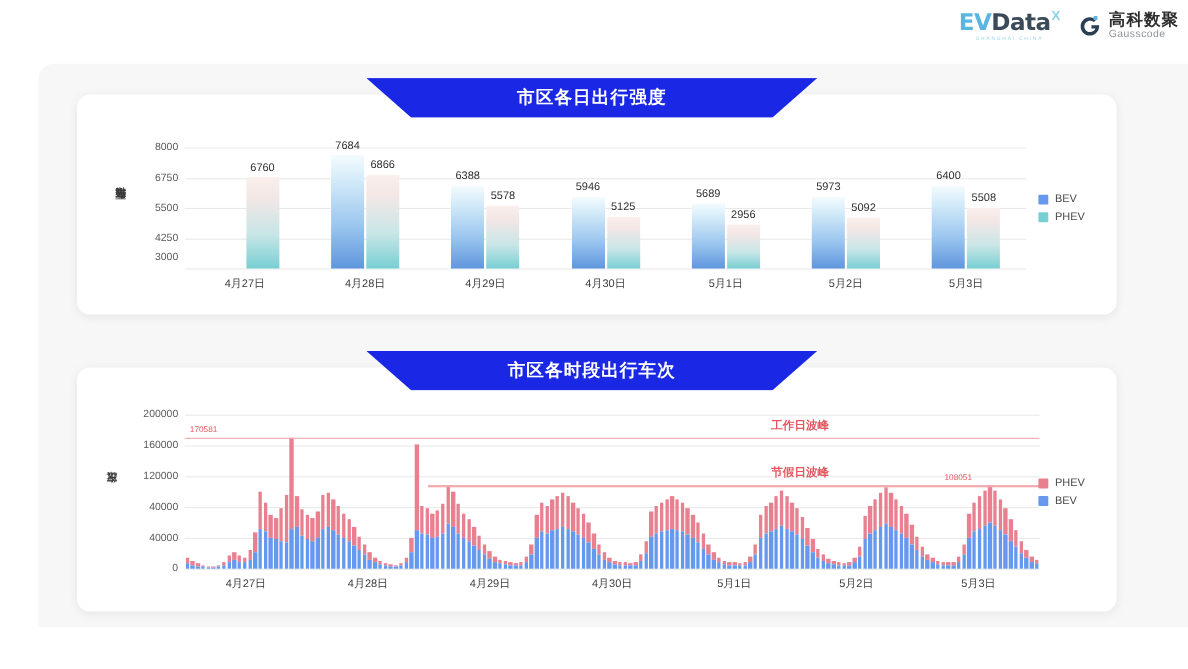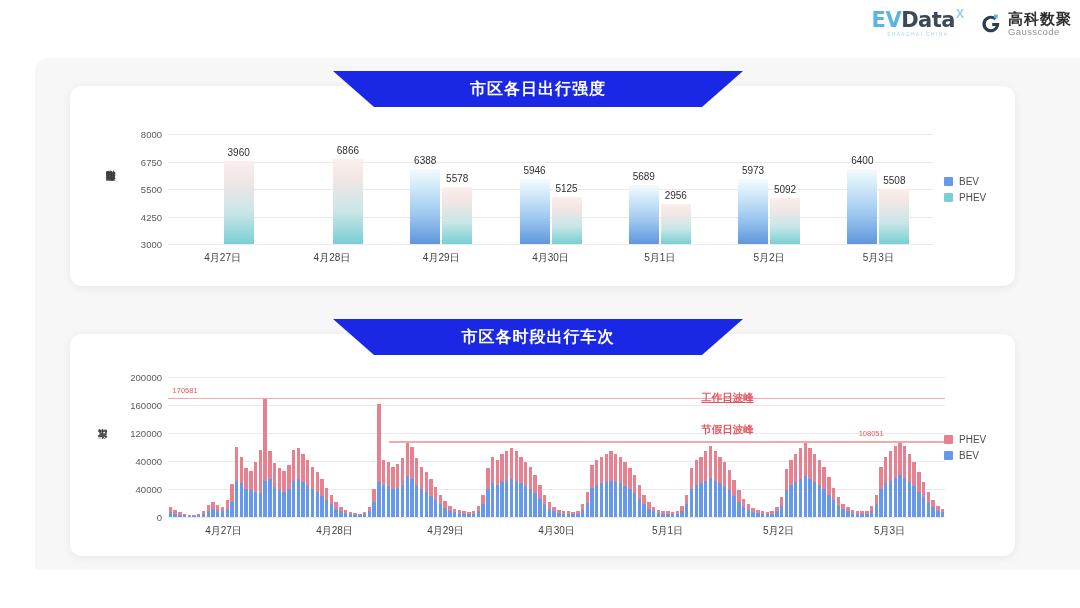--- a/index.html
+++ b/index.html
@@ -121,35 +121,38 @@
     </span>
   </div>
 </div>
 
 <div class="plate"></div>
 
 <div class="card" id="card1"></div>
 <div class="banner" id="banner1">市区各日出行强度</div>
 <div class="plot" id="plot1">
     <div class="gridline" style="top: 110px;"></div>
-    <div class="ytick" style="top: 110px;">3000</div>
+    <div class="ytick" style="top: 100px;">3000</div>
     <div class="gridline" style="top: 82.5px;"></div>
     <div class="ytick" style="top: 82.5px;">4250</div>
     <div class="gridline" style="top: 55px;"></div>
     <div class="ytick" style="top: 55px;">5500</div>
     <div class="gridline" style="top: 27.5px;"></div>
     <div class="ytick" style="top: 27.5px;">6750</div>
     <div class="gridline" style="top: 0px;"></div>
     <div class="ytick" style="top: 0px;">8000</div>
     <div class="axis-title" style="left: -64px; top: -6px; height: 122px; display: flex; align-items: center; justify-content: center;">每万辆出行车辆数</div>
     <div class="xtick" style="left: 54.6429px;">4月27日</div>
     <div class="bar1 phev" style="left: 55.6429px; height: 82.72px;">
-      <span class="val">3960</span>
+      <span class="val">6760</span>
     </div>
     <div class="xtick" style="left: 163.929px;">4月28日</div>
+    <div class="bar1 bev" style="left: 132.929px; height: 103.048px;">
+      <span class="val">7684</span>
+    </div>
     <div class="bar1 phev" style="left: 164.929px; height: 85.052px;">
       <span class="val">6866</span>
     </div>
     <div class="xtick" style="left: 273.214px;">4月29日</div>
     <div class="bar1 bev" style="left: 242.214px; height: 74.536px;">
       <span class="val">6388</span>
     </div>
     <div class="bar1 phev" style="left: 274.214px; height: 56.716px;">
       <span class="val">5578</span>
     </div>
@@ -868,21 +871,21 @@
     <div class="xtick" style="left: 55.5px;">4月27日</div>
     <div class="xtick" style="left: 166.5px;">4月28日</div>
     <div class="xtick" style="left: 277.5px;">4月29日</div>
     <div class="xtick" style="left: 388.5px;">4月30日</div>
     <div class="xtick" style="left: 499.5px;">5月1日</div>
     <div class="xtick" style="left: 610.5px;">5月2日</div>
     <div class="xtick" style="left: 721.5px;">5月3日</div>
     <div class="peak-label" style="left: 17.094px; top: 8.5933px;">170581</div>
     <div class="peak-label" style="left: 703.185px; top: 52.3643px;">108051</div>
     <div class="annot-line" style="left: 0px; width: 777px; top: 20.5933px;"></div>
-    <div class="annot-text" style="left: 559.44px; top: 14px; text-decoration: underline;">工作日波峰</div>
+    <div class="annot-text" style="left: 559.44px; top: 3px;">工作日波峰</div>
     <div class="annot-line" style="left: 221.445px; width: 555.555px; top: 64.3643px;"></div>
     <div class="annot-text" style="left: 559.44px; top: 46.3643px;">节假日波峰</div>
   </div>
 <div class="legend" id="legend2">
     <div class="legend-row">
       <span class="swatch" style="background: rgb(232, 128, 143);"></span>
       <span class="legend-label">PHEV</span>
     </div>
     <div class="legend-row">
       <span class="swatch" style="background: rgb(102, 153, 238);"></span>

